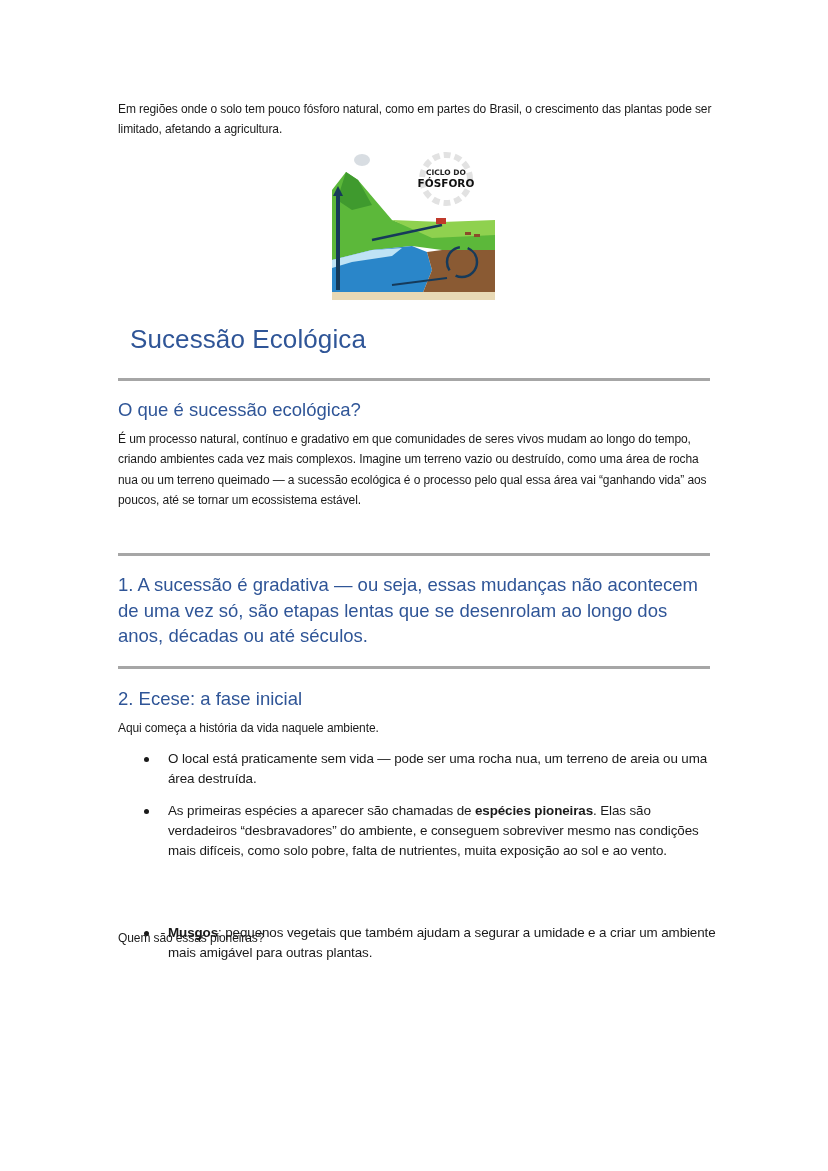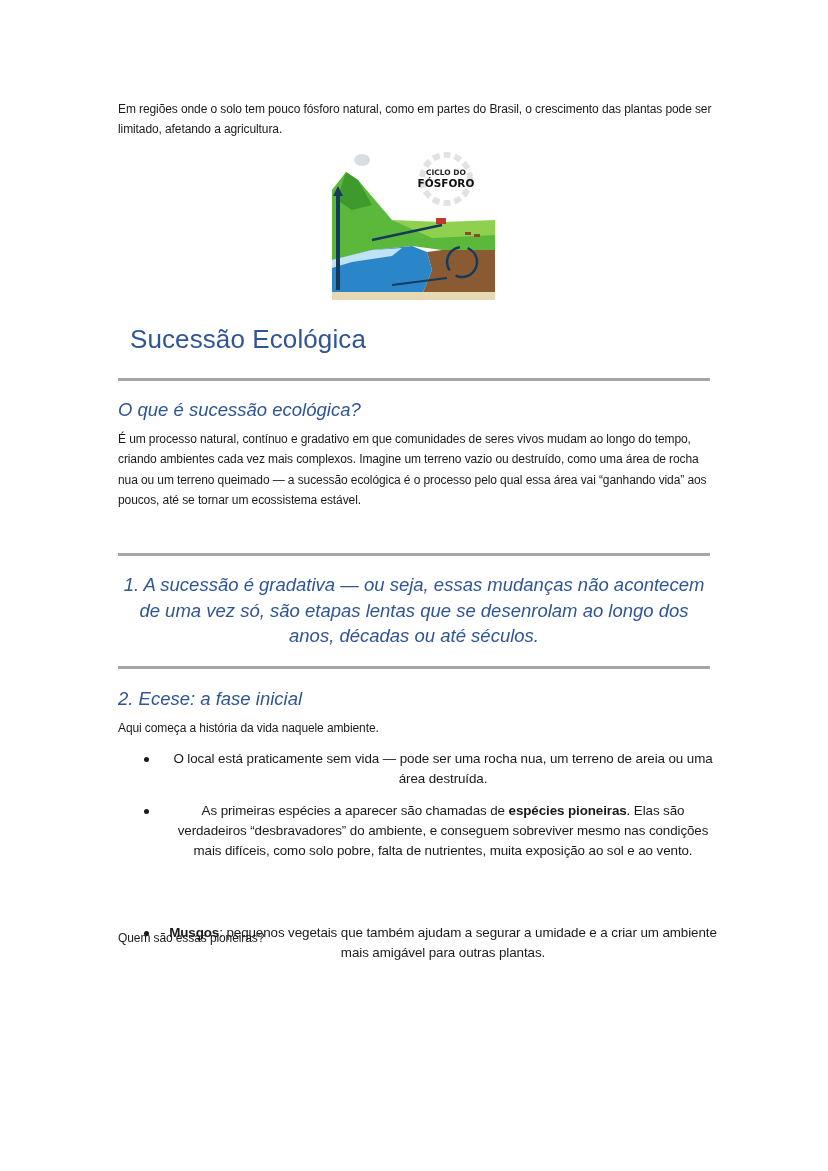--- a/index.html
+++ b/index.html
@@ -7,27 +7,27 @@
     width: 828px; height: 1171px; position: relative; overflow: hidden;
     font-family: "Liberation Sans", "DejaVu Sans", sans-serif;
     color: #1a1a1a;
   }
   .page { position: absolute; left: 118px; top: 0; width: 592px; }
   .p { font-size: 12px; line-height: 20.3px; margin: 0; letter-spacing: -0.1px; }
   .intro { position: absolute; top: 99px; left: 0; width: 600px; }
   .figure { position: absolute; top: 150px; left: 214px; width: 163px; height: 150px; }
   .title { position: absolute; top: 324px; left: 12px; font-size: 26px; color: #2f5597; font-weight: normal; margin: 0; letter-spacing: 0.1px; }
   .rule { position: absolute; left: 0; width: 592px; height: 3px; background: #a6a6a6; }
-  .h2 { position: absolute; left: 0; color: #2f5597; font-weight: normal; margin: 0; font-style: italic; }
+  .h2 { position: absolute; left: 0; color: #2f5597; font-weight: normal; margin: 0; }
   .h2a { top: 399px; font-size: 18.5px; }
   .body1 { position: absolute; top: 429px; left: 0; width: 596px; }
-  .h2b { top: 572px; font-size: 18.5px; line-height: 25.5px; width: 592px; text-align: center; }
+  .h2b { top: 572px; font-size: 18.5px; line-height: 25.5px; width: 592px; }
   .h2c { top: 688px; font-size: 18.5px; text-align: center; }
   .body2 { position: absolute; top: 718px; left: 0; }
-  ul.bl { position: absolute; left: 0; margin: 0; padding: 0; list-style: none; width: 600px; text-align: center; }
+  ul.bl { position: absolute; left: 0; margin: 0; padding: 0; list-style: none; width: 600px; }
   ul.bl li { position: relative; padding-left: 50px; font-size: 13.4px; line-height: 20.3px; margin-bottom: 11px; letter-spacing: -0.1px; }
   ul.bl li .dot { position: absolute; left: 26px; top: 8px; width: 5px; height: 5px; border-radius: 50%; background: #1a1a1a; }
   .l1 { top: 749px; }
   .l2 { top: 923px; }
   .q { position: absolute; top: 892px; left: 0; font-weight: normal; margin-top: 36px; }
   b { font-weight: bold; }
 </style>
 </head>
 <body>
 

